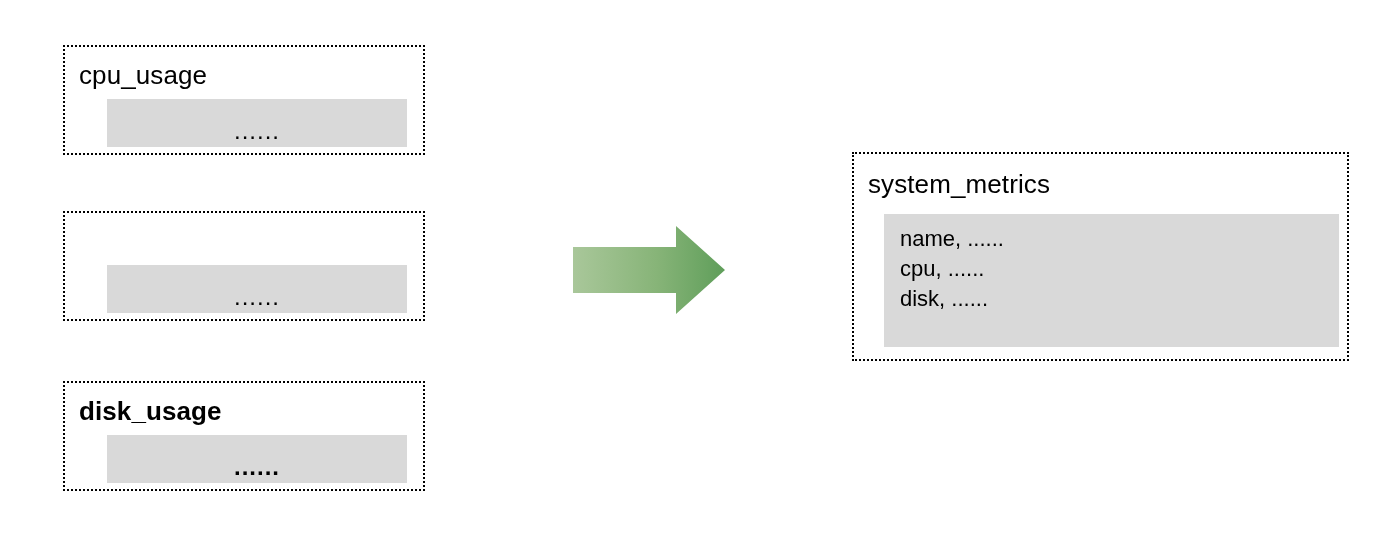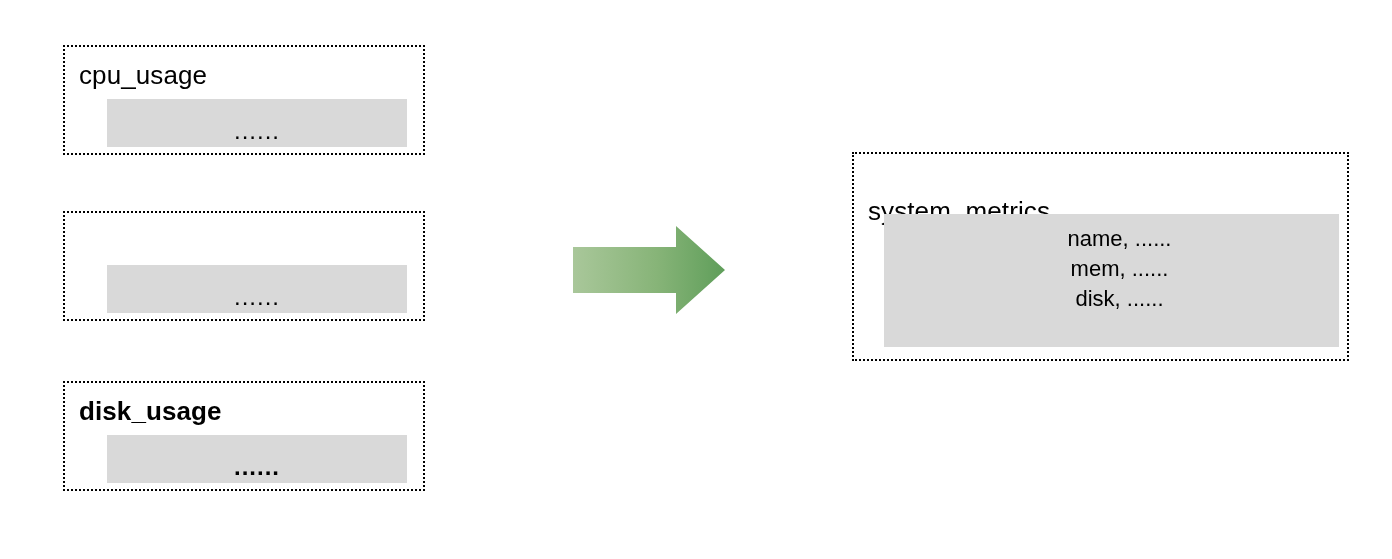--- a/index.html
+++ b/index.html
@@ -101,30 +101,28 @@
   #target-panel {
     left: 852px;
     top: 152px;
     width: 497px;
     height: 209px;
   }
 
   #target-panel .panel-title {
     left: 14px;
     top: 15px;
-    margin-top: 27px;
   }
 
   #target-panel .data-box {
     left: 30px;
     top: 60px;
     width: 455px;
     height: 133px;
     padding: 10px 0 0 16px;
-    text-align: center;
   }
 
   .field-list {
     margin: 0;
     padding: 0;
     list-style: none;
   }
 
   .field-row {
     font-size: 22px;
@@ -169,19 +167,19 @@
       </defs>
       <path d="M0,21 L103,21 L103,0 L152,44 L103,88 L103,67 L0,67 Z" fill="url(#arrowGrad)"></path>
     </svg>
   </div>
 
   <div class="panel" id="target-panel">
     <div class="panel-title">system_metrics</div>
     <div class="data-box">
       <ul class="field-list">
         <li class="field-row">name, ......</li>
-        <li class="field-row">mem, ......</li>
+        <li class="field-row">cpu, ......</li>
         <li class="field-row">disk, ......</li>
       </ul>
     </div>
   </div>
 
 </div>
 
 </body></html>

